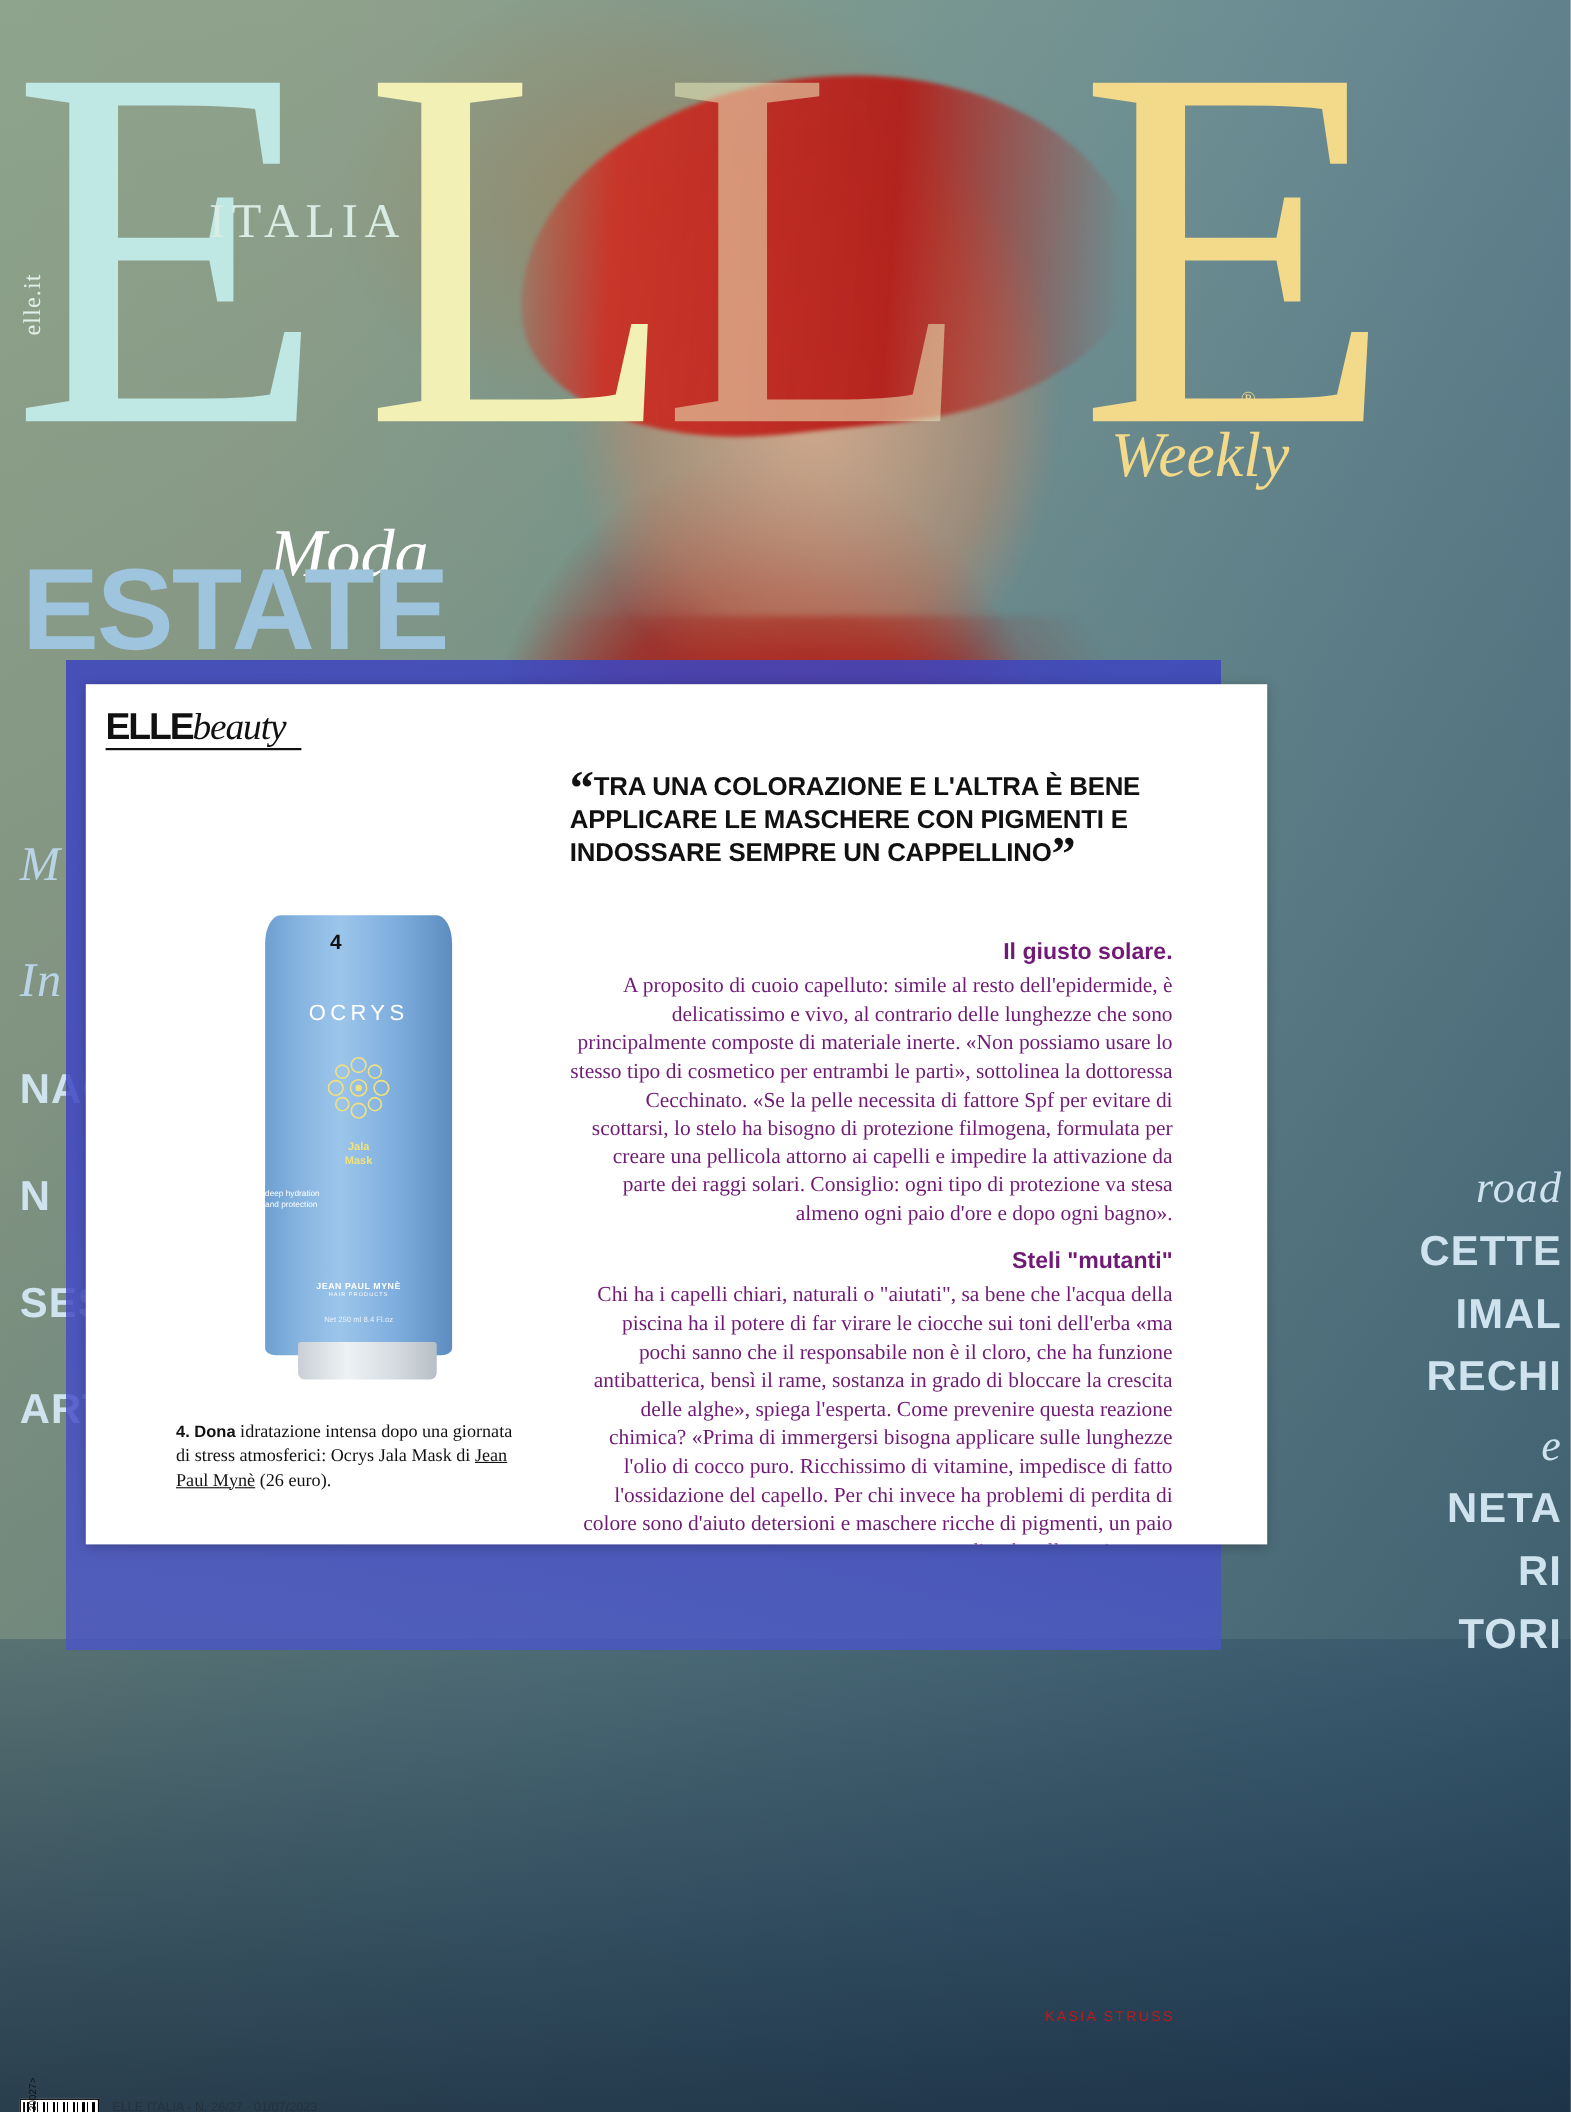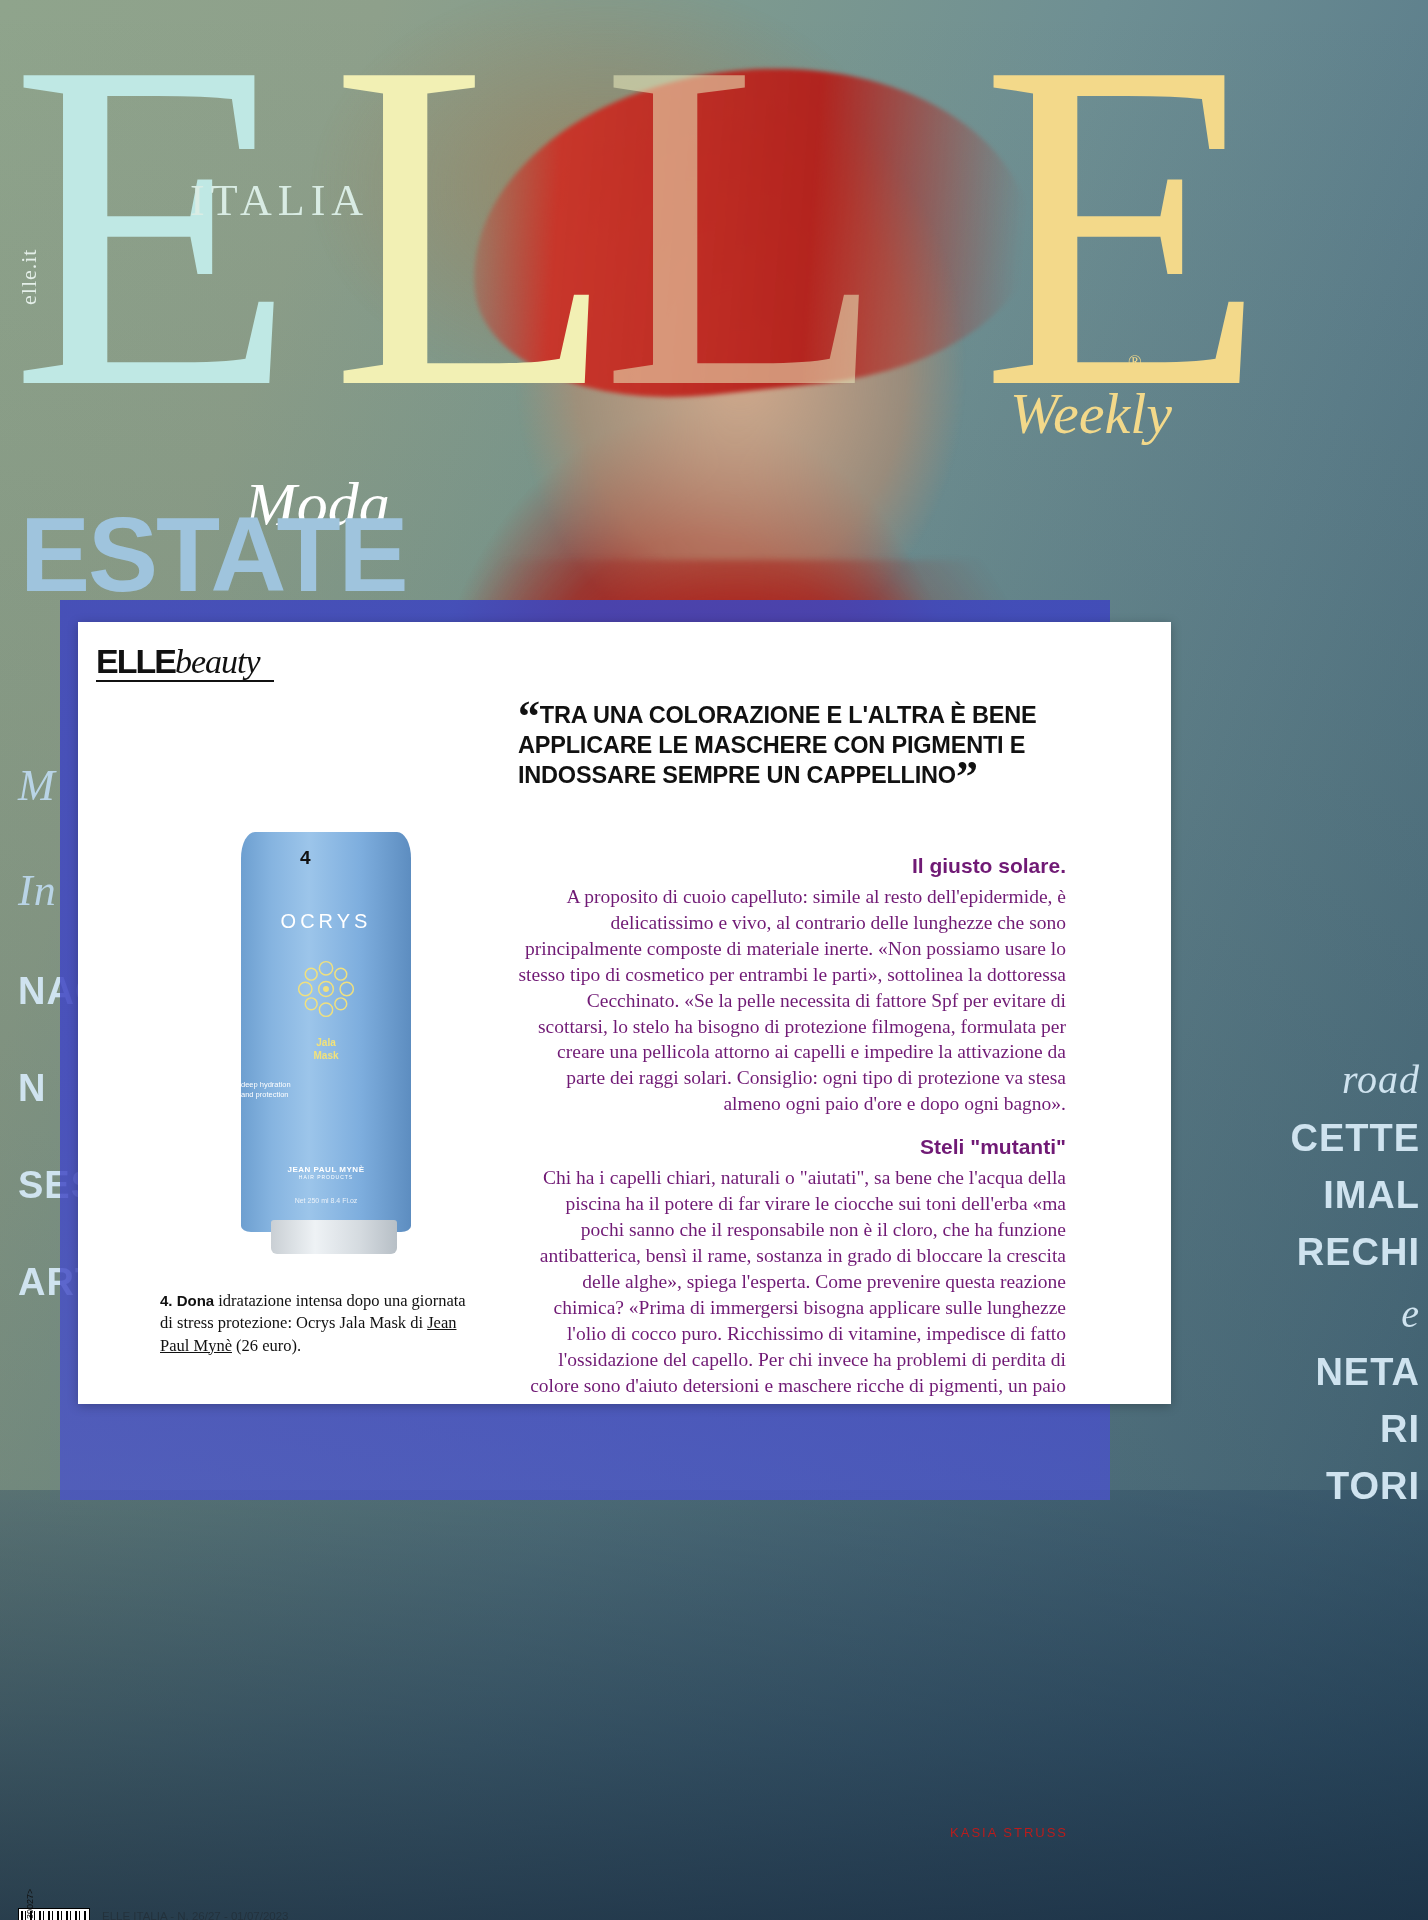--- a/index.html
+++ b/index.html
@@ -220,21 +220,20 @@
   }
 
   
   .clip {
     position: absolute;
     left: 78px; top: 622px;
     width: 1074px; height: 782px;
     background: #ffffff;
     box-shadow: 0 2px 10px rgba(0,0,0,0.25);
     overflow: hidden;
-    padding-left: 19px;
   }
   .elle-beauty {
     position: absolute;
     left: 18px; top: 20px;
     font-family: "Liberation Serif", serif;
     font-size: 34px;
     color: #111;
     letter-spacing: -1px;
   }
   .elle-beauty .b1 { font-weight: bold; font-family: "Liberation Sans", sans-serif; letter-spacing: -2px; }
@@ -484,18 +483,18 @@
         </div>
         <div class="tube-size">Net 250 ml  8.4 Fl.oz</div>
         <div class="tube-cap"></div>
       </div>
     </div>
     <div class="prod-num">4</div>
 
     <div class="caption">
       <b>4.</b>
       <b>Dona</b>
-      <span>idratazione intensa dopo una giornata di stress protezione:</span>
+      <span>idratazione intensa dopo una giornata di stress atmosferici:</span>
       <span>Ocrys Jala Mask di </span><u>Jean Paul Mynè</u><span> (26 euro).</span>
     </div>
 
   </div>
 </div>
 
 </body></html>

